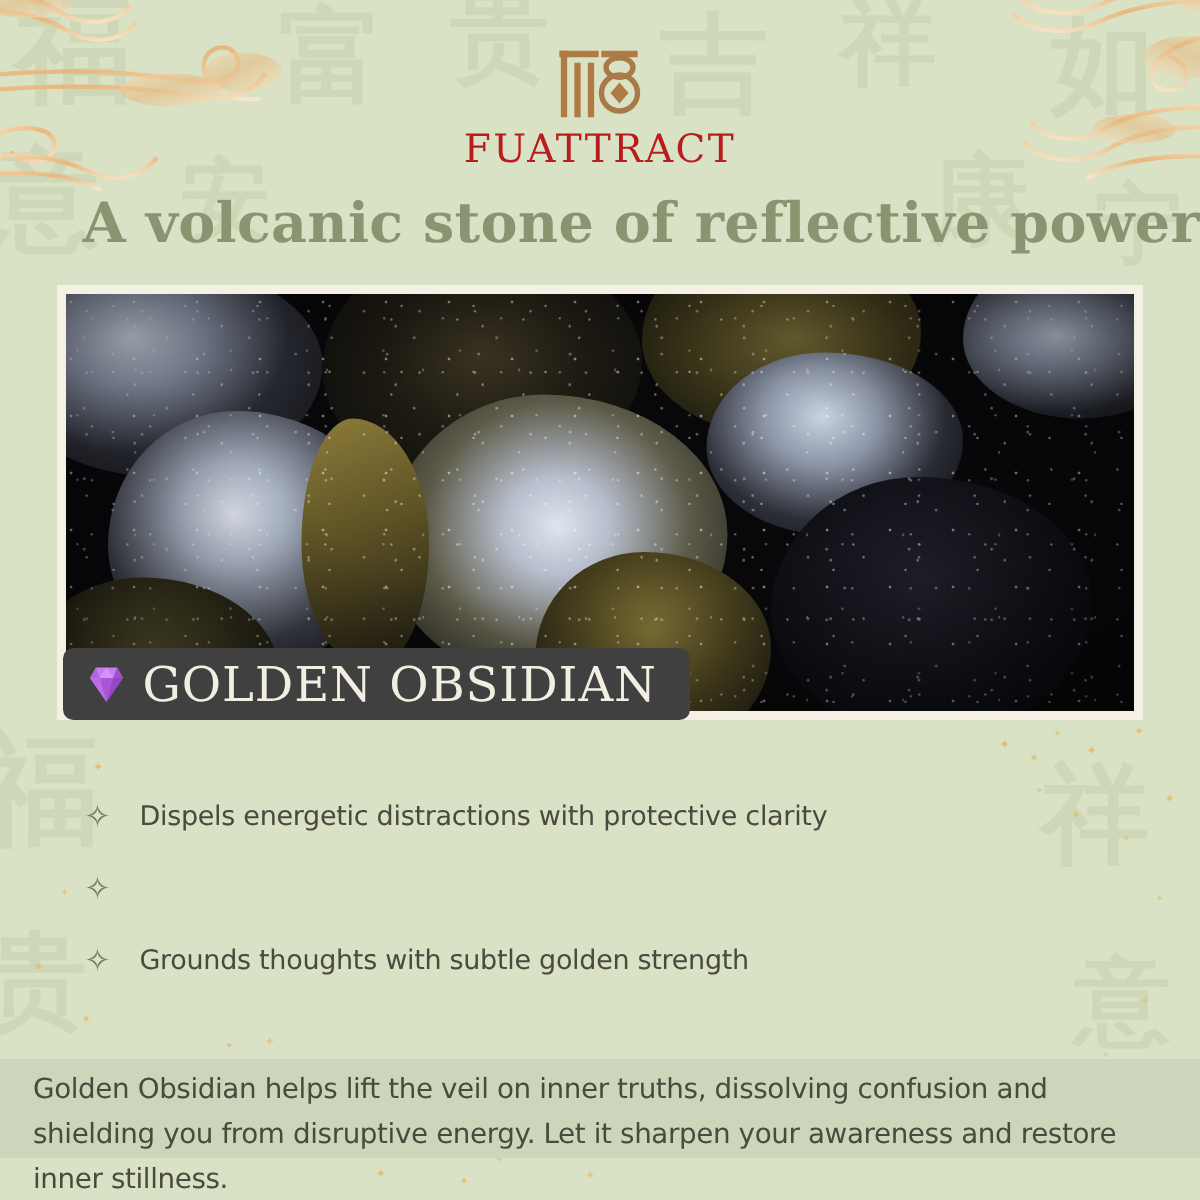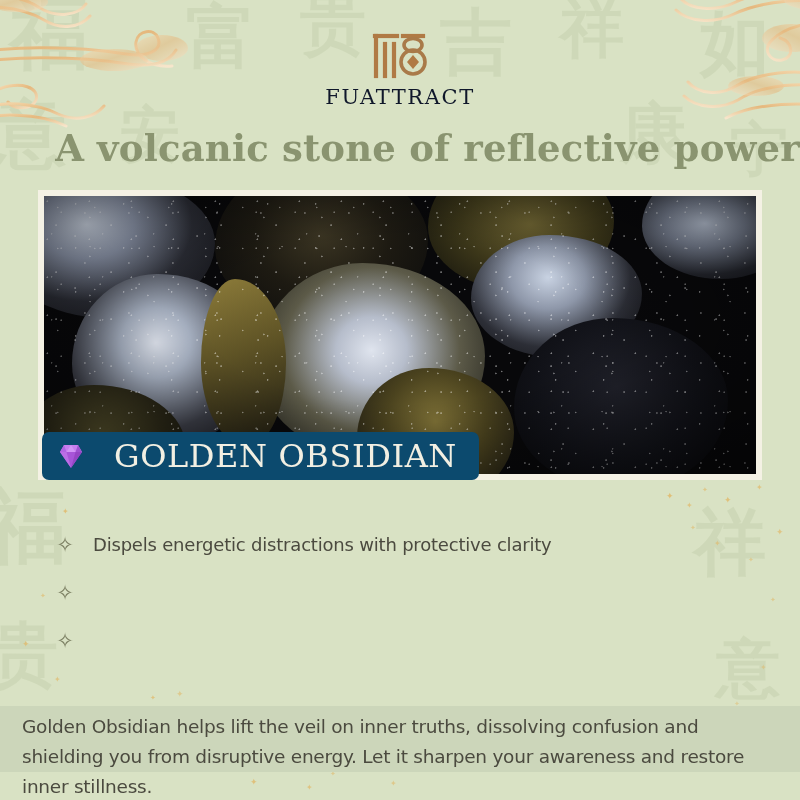--- a/index.html
+++ b/index.html
@@ -66,23 +66,23 @@
     right: 0;
     text-align: center;
     z-index: 5;
   }
   .logo-mark {
     display: block;
     margin: 0 auto 3px auto;
   }
   .brand-name {
     font-family: "DejaVu Serif", "Liberation Serif", serif;
-    font-size: 21px;
+    font-size: 26px;
     letter-spacing: 1.6px;
-    color: #0f172a;
+    color: #b91c1c;
     font-weight: 400;
   }
 
   
   .headline {
     position: absolute;
     top: 126px;
     left: 0;
     right: 0;
     text-align: right;
@@ -144,22 +144,22 @@
 
   
   .gem-banner {
     position: absolute;
     left: 42px;
     top: 432px;
     height: 48px;
     padding: 0 22px 0 14px;
     display: flex;
     align-items: center;
-    gap: 28px;
-    background: #0c4a6e;
+    gap: 9px;
+    background: #404040;
     border-radius: 7px;
     z-index: 6;
   }
   .gem-icon { display: block; }
   .gem-label {
     font-family: "DejaVu Serif", "Liberation Serif", serif;
     font-size: 32px;
     font-weight: 400;
     letter-spacing: 0.6px;
     color: #f2efe2;
@@ -345,20 +345,21 @@
   <div class="benefits">
     <div class="benefit-row">
       <span class="benefit-bullet">✧</span>
       <span class="benefit-text">Dispels energetic distractions with protective clarity</span>
     </div>
     <div class="benefit-row">
       <span class="benefit-bullet">✧</span>
     </div>
     <div class="benefit-row">
       <span class="benefit-bullet">✧</span>
+      <span class="benefit-text">Grounds thoughts with subtle golden strength</span>
     </div>
   </div>
 
   <div>
     <span class="sparkle" style="left:62px;  top:508px; font-size:8px; opacity:.8;">✦</span>
     <span class="sparkle" style="left:40px;  top:592px; font-size:7px; opacity:.6;">✦</span>
     <span class="sparkle" style="left:22px;  top:640px; font-size:9px; opacity:.7;">✦</span>
     <span class="sparkle" style="left:54px;  top:676px; font-size:8px; opacity:.65;">✦</span>
     <span class="sparkle" style="left:150px; top:694px; font-size:7px; opacity:.7;">✦</span>
     <span class="sparkle" style="left:176px; top:690px; font-size:9px; opacity:.55;">✦</span>

